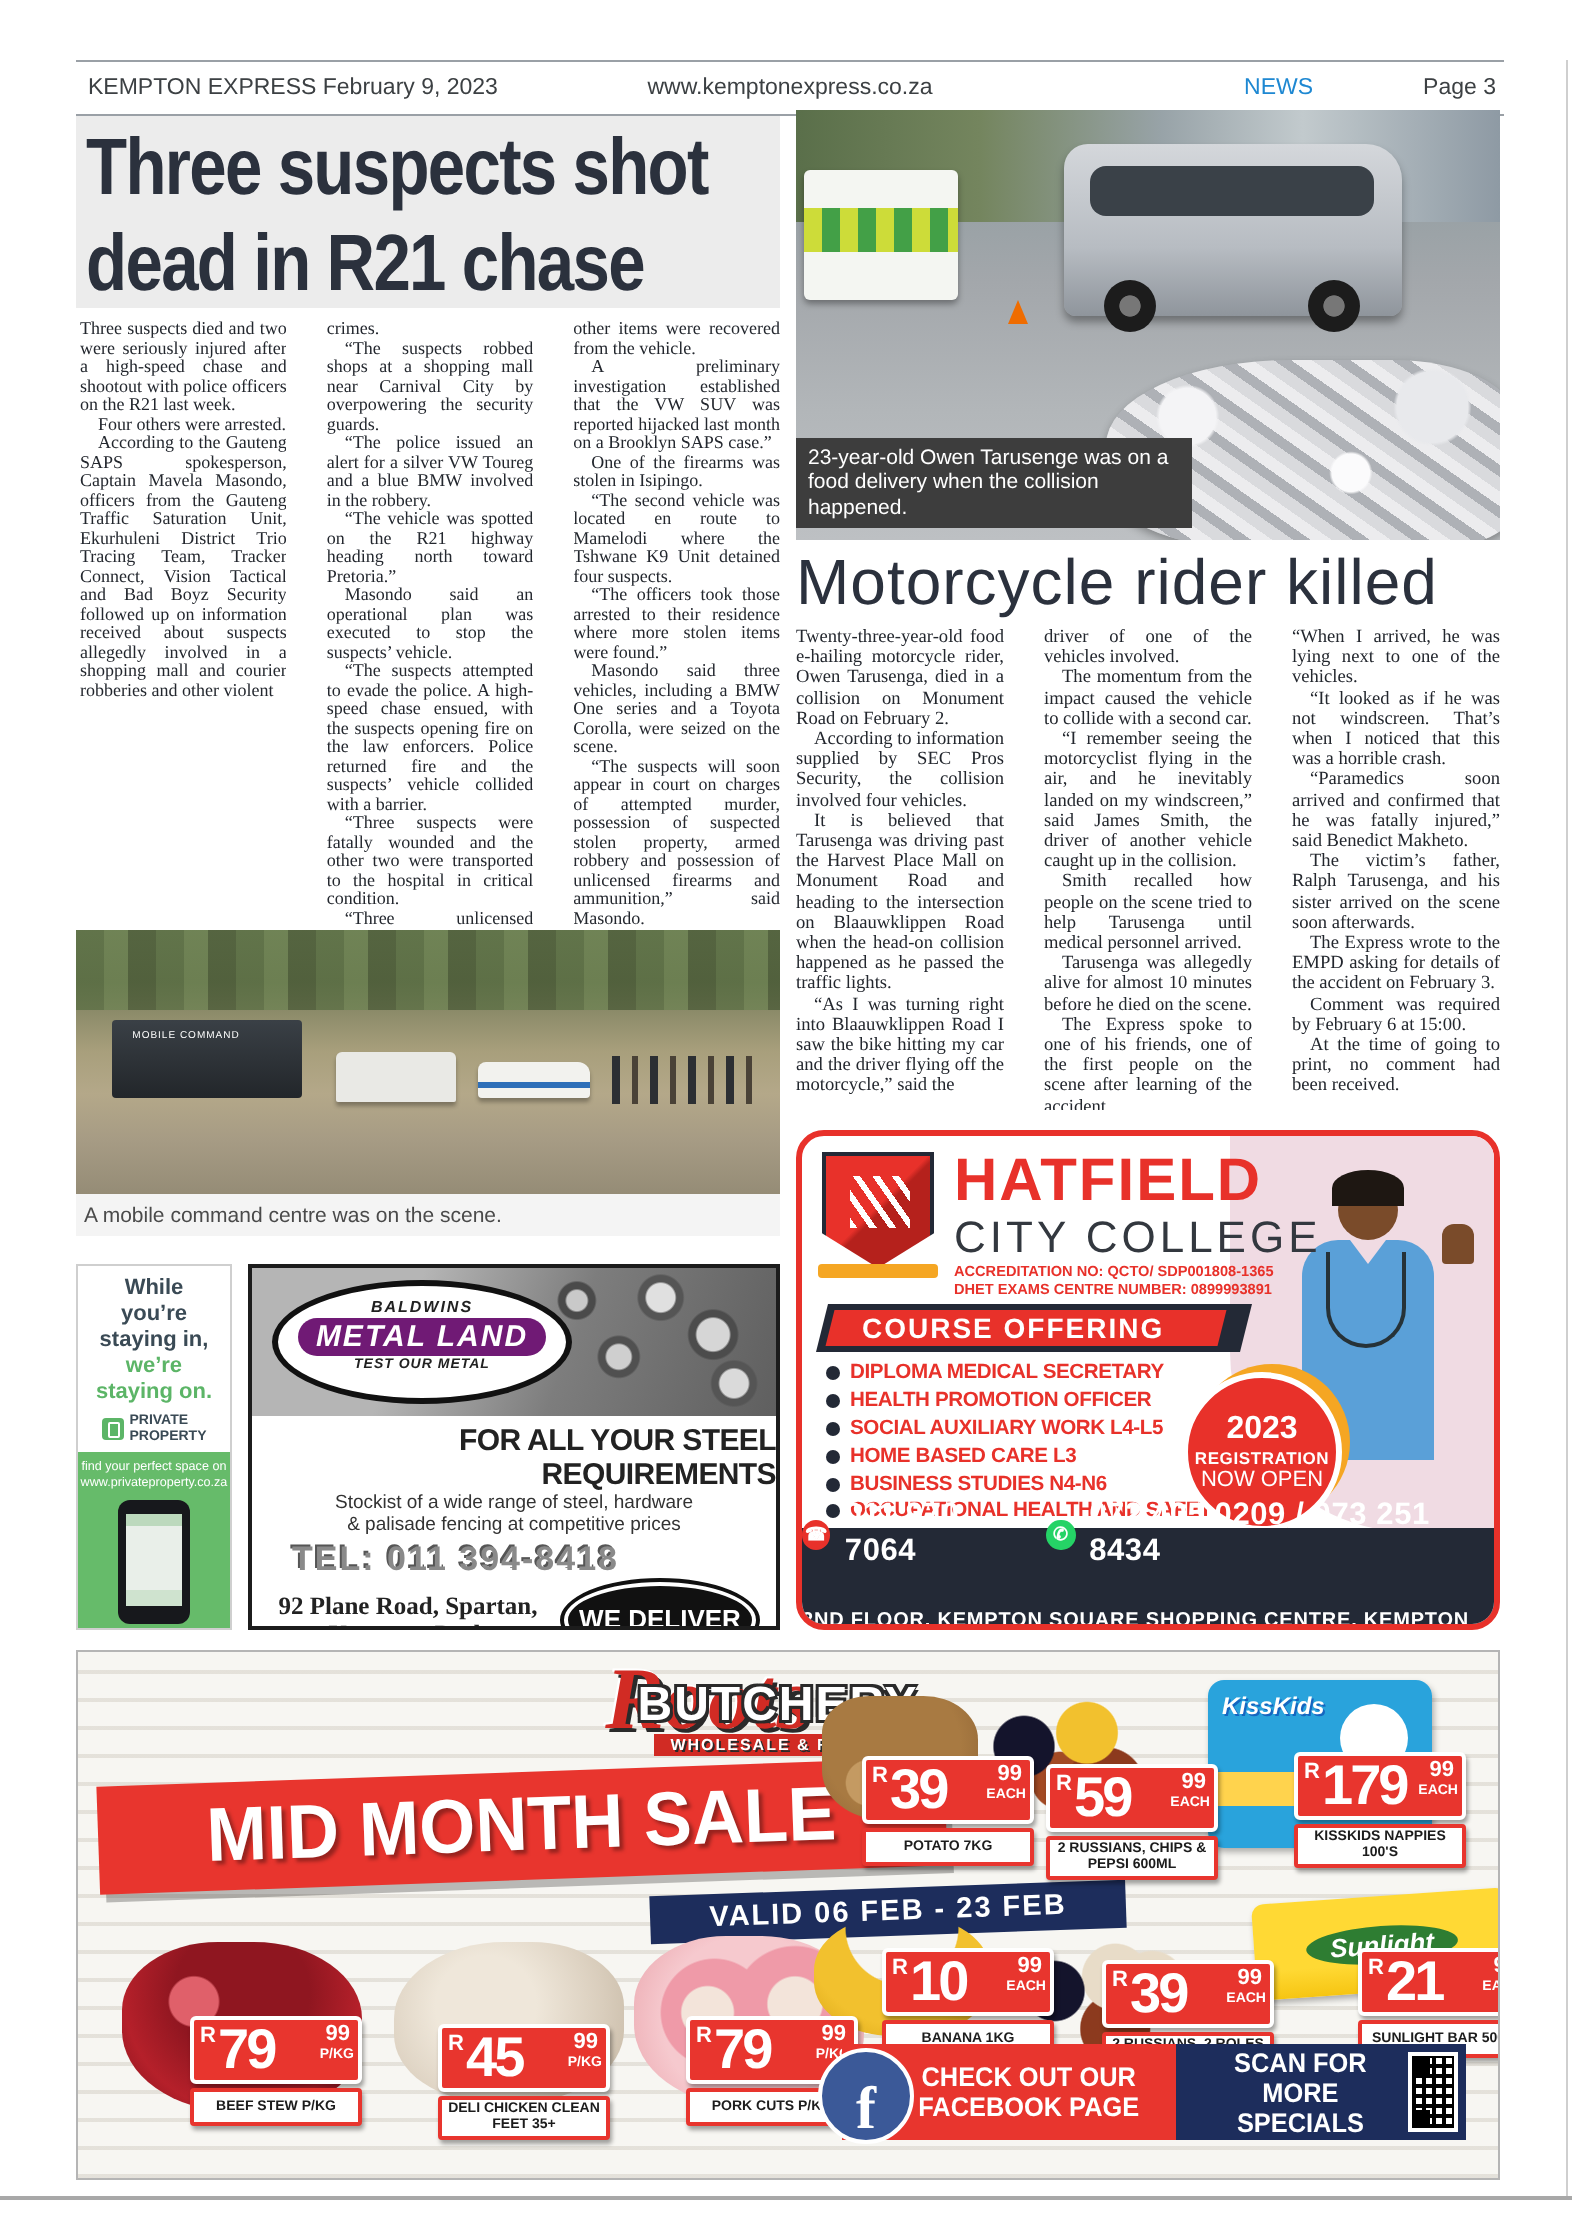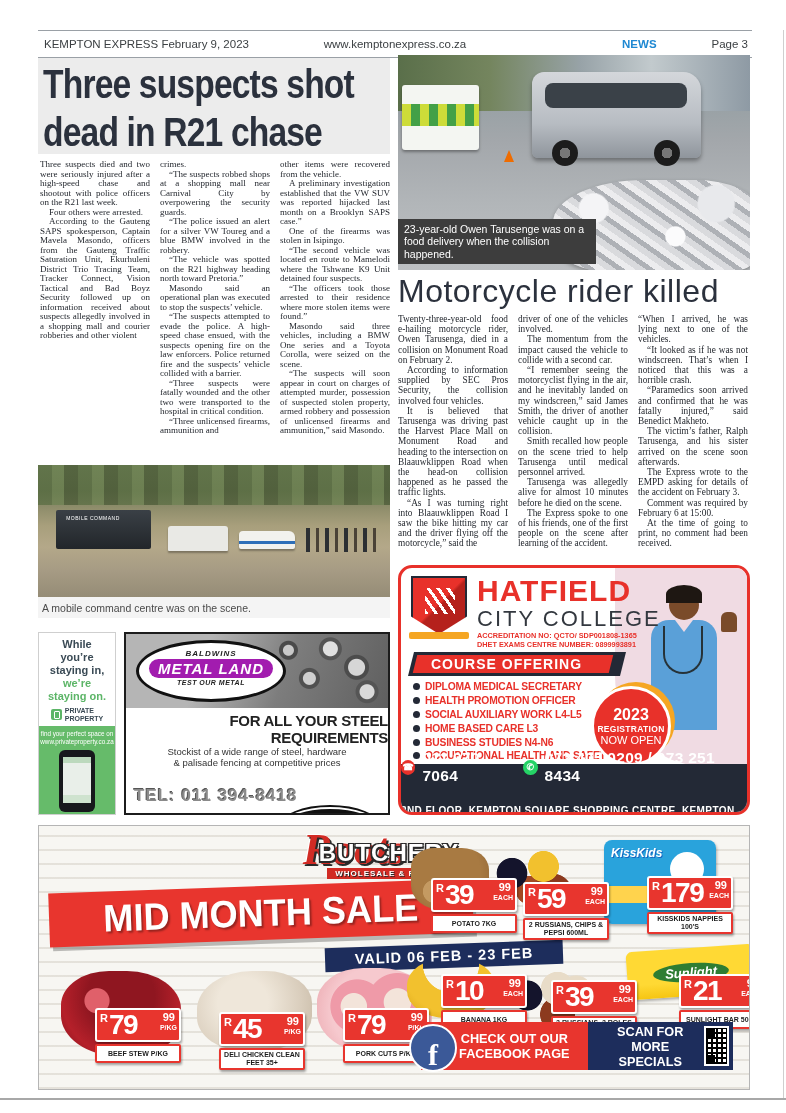--- a/index.html
+++ b/index.html
@@ -6,30 +6,30 @@
   .page{position:relative;width:786px;height:1113px;background:#fff;overflow:hidden;
         font-family:"Liberation Sans",sans-serif;color:#222;}
 
   
   .hdr{position:absolute;left:38px;top:30px;width:714px;height:26px;
        border-top:1px solid #9aa0a6;border-bottom:1px solid #9aa0a6;
        display:flex;align-items:center;font-size:11.5px;color:#3c4043;}
   .hdr-left{margin-left:6px;text-align:center;}
   .hdr-center{position:absolute;left:0;right:0;text-align:center;}
   .hdr-right{margin-left:auto;display:flex;gap:55px;margin-right:4px;}
-  .hdr-news{color:#1e88d2;font-weight:bold;}
+  .hdr-news{color:#1e88d2;font-weight:normal;}
 
   .v-rule{position:absolute;left:783px;top:30px;width:1px;height:1068px;background:#cfcfcf;}
   .b-rule{position:absolute;left:0;top:1098px;width:786px;height:2px;background:#a8a8a8;}
 
   
   .a1-panel{position:absolute;left:38px;top:58px;width:352px;height:96px;background:#ececec;}
   .h1{font-weight:bold;font-size:40px;line-height:44px;letter-spacing:-1px;color:#2b313d;
       transform:scaleX(.84);transform-origin:0 0;white-space:nowrap;padding:4px 0 0 6px;}
-  .cols{position:absolute;display:flex;gap:10px;}
+  .cols{position:absolute;display:flex;gap:20px;}
   .a1-cols{left:40px;top:160px;width:350px;height:303px;}
   .col{width:110px;overflow:hidden;font-family:"Liberation Serif",serif;font-size:9px;
        line-height:9.5px;text-align:justify;color:#23272e;}
   .col p{margin:0;text-indent:9px;}
   .col p:first-child{text-indent:0;}
 
   .photo1{position:absolute;left:38px;top:465px;width:352px;height:132px;overflow:hidden;
           background:linear-gradient(#76885f 0%,#64724c 20%,#8a8a68 30%,#a89f7c 46%,#b4a889 62%,#a69b84 80%,#958c76 100%);}
   .p1-trees{position:absolute;left:0;top:0;width:100%;height:30%;
             background:repeating-linear-gradient(90deg,#5c6f45 0 14px,#6e8253 14px 26px,#4d5c39 26px 40px);opacity:.8;}
@@ -92,27 +92,27 @@
       background-image:
         radial-gradient(circle at 78% 20%,#e0e0e0 0 7px,#555 8px 11px,transparent 12px),
         radial-gradient(circle at 88% 45%,#d6d6d6 0 8px,#4c4c4c 9px 12px,transparent 13px),
         radial-gradient(circle at 70% 60%,#cfcfcf 0 6px,#505050 7px 10px,transparent 11px),
         radial-gradient(circle at 92% 78%,#dadada 0 7px,#555 8px 11px,transparent 12px),
         radial-gradient(circle at 62% 22%,#c9c9c9 0 5px,#4a4a4a 6px 9px,transparent 10px),
         linear-gradient(110deg,#b5b5b5 0 30%,#7d7d7d 60%,#5f5f5f 100%);}
   .ml-oval{position:absolute;left:10px;top:6px;width:150px;height:62px;background:#fff;border:3px solid #111;
            border-radius:50%;text-align:center;box-sizing:border-box;}
   .ml-baldwins{font-size:8px;font-weight:bold;letter-spacing:1px;margin-top:6px;font-style:italic;}
-  .ml-name{background:#a21caf;color:#fff;font-weight:bold;font-style:italic;font-size:15px;letter-spacing:1px;
+  .ml-name{background:#701a75;color:#fff;font-weight:bold;font-style:italic;font-size:15px;letter-spacing:1px;
            border-radius:10px;margin:1px 10px;padding:1px 0;}
   .ml-test{font-size:7px;font-weight:bold;font-style:italic;letter-spacing:.5px;}
   .ml-req{font-size:15px;font-weight:bold;text-align:right;margin-top:4px;letter-spacing:-.3px;}
   .ml-stock{font-size:9.5px;text-align:center;line-height:11px;color:#333;}
-  .ml-tel{font-size:17px;font-weight:bold;text-align:left;padding-left:8px;color:#8a8a8a;
-          text-shadow:1px 1px 0 #fff,-1px -1px 0 #555;letter-spacing:1px;margin-top:18px;}
+  .ml-tel{font-size:17px;font-weight:bold;text-align:left;padding-left:20px;color:#8a8a8a;
+          text-shadow:1px 1px 0 #fff,-1px -1px 0 #555;letter-spacing:1px;margin-top:2px;}
   .ml-row{display:flex;align-items:center;margin-top:1px;}
   .ml-addr{font-family:"Liberation Serif",serif;font-weight:bold;font-size:12.5px;text-align:center;flex:1;line-height:14px;}
   .ml-deliver{width:92px;height:34px;background:#111;border:2px solid #fff;outline:2px solid #111;border-radius:50%;
               color:#fff;font-weight:bold;font-size:13px;line-height:14px;display:flex;align-items:center;justify-content:center;
               text-align:center;margin-right:10px;flex-shrink:0;}
 
   
   .hc{position:absolute;left:398px;top:565px;width:352px;height:250px;border:3px solid #e8312a;border-radius:14px;
       box-sizing:border-box;background:#fff;overflow:hidden;}
   .hc-photo{position:absolute;right:0;top:0;width:132px;height:198px;background:#f0dbe3;

